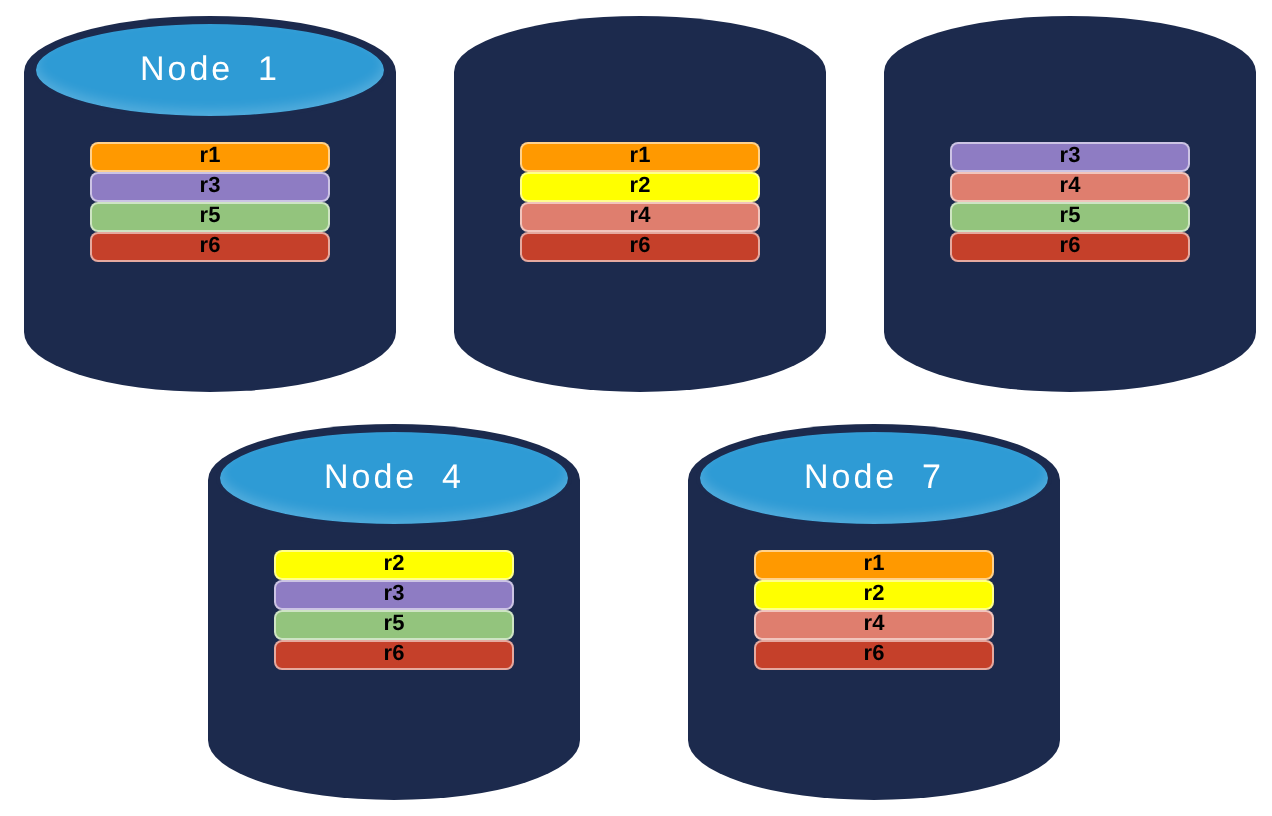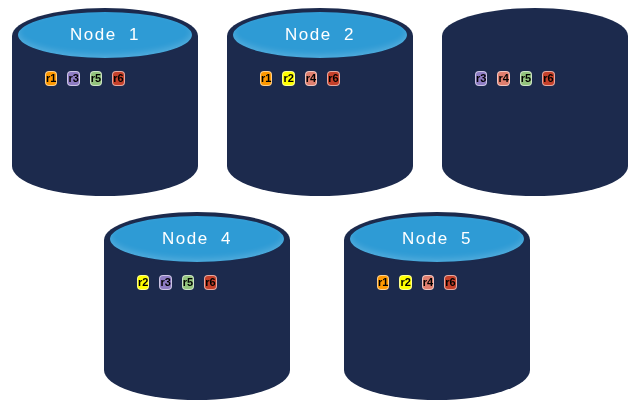--- a/index.html
+++ b/index.html
@@ -26,21 +26,21 @@
     box-shadow: inset 0 -3px 6px rgba(255,255,255,0.18);
   }
   .node-title {
     color:var(--title-color);
     font-size:17px;
     letter-spacing:1.5px;
     white-space:pre;
   }
   .replica-list {
     position:absolute; left:33px; right:33px; top:63px;
-    display:flex; flex-direction:row; gap:10px;
+    display:flex; flex-direction:column; 
   }
   .bar {
     height:15px;
     box-sizing:border-box;
     border:1px solid rgba(255,255,255,0.55);
     border-radius:4px;
     display:flex; align-items:center; justify-content:center;
     font-weight:bold; font-size:11px;
     color:var(--bar-text-color);
     line-height:1;
@@ -57,23 +57,20 @@
     </div>
     <div class="replica-list">
         <div class="bar" style="background: rgb(255, 153, 0);">r1</div>
         <div class="bar" style="background: rgb(142, 124, 195);">r3</div>
         <div class="bar" style="background: rgb(147, 196, 125);">r5</div>
         <div class="bar" style="background: rgb(197, 64, 42);">r6</div>
       </div>
   </div>
     <div class="node" style="left: 227px; top: 8px;">
     <div class="cyl-body"></div>
-    <div class="cyl-top">
-      <span class="node-title">Node  2</span>
-    </div>
     <div class="replica-list">
         <div class="bar" style="background: rgb(255, 153, 0);">r1</div>
         <div class="bar" style="background: rgb(255, 255, 0);">r2</div>
         <div class="bar" style="background: rgb(223, 126, 110);">r4</div>
         <div class="bar" style="background: rgb(197, 64, 42);">r6</div>
       </div>
   </div>
     <div class="node" style="left: 442px; top: 8px;">
     <div class="cyl-body"></div>
     <div class="replica-list">
@@ -91,21 +88,21 @@
     <div class="replica-list">
         <div class="bar" style="background: rgb(255, 255, 0);">r2</div>
         <div class="bar" style="background: rgb(142, 124, 195);">r3</div>
         <div class="bar" style="background: rgb(147, 196, 125);">r5</div>
         <div class="bar" style="background: rgb(197, 64, 42);">r6</div>
       </div>
   </div>
     <div class="node" style="left: 344px; top: 212px;">
     <div class="cyl-body"></div>
     <div class="cyl-top">
-      <span class="node-title">Node  5</span>
+      <span class="node-title">Node  7</span>
     </div>
     <div class="replica-list">
         <div class="bar" style="background: rgb(255, 153, 0);">r1</div>
         <div class="bar" style="background: rgb(255, 255, 0);">r2</div>
         <div class="bar" style="background: rgb(223, 126, 110);">r4</div>
         <div class="bar" style="background: rgb(197, 64, 42);">r6</div>
       </div>
   </div>
   </div>
 

